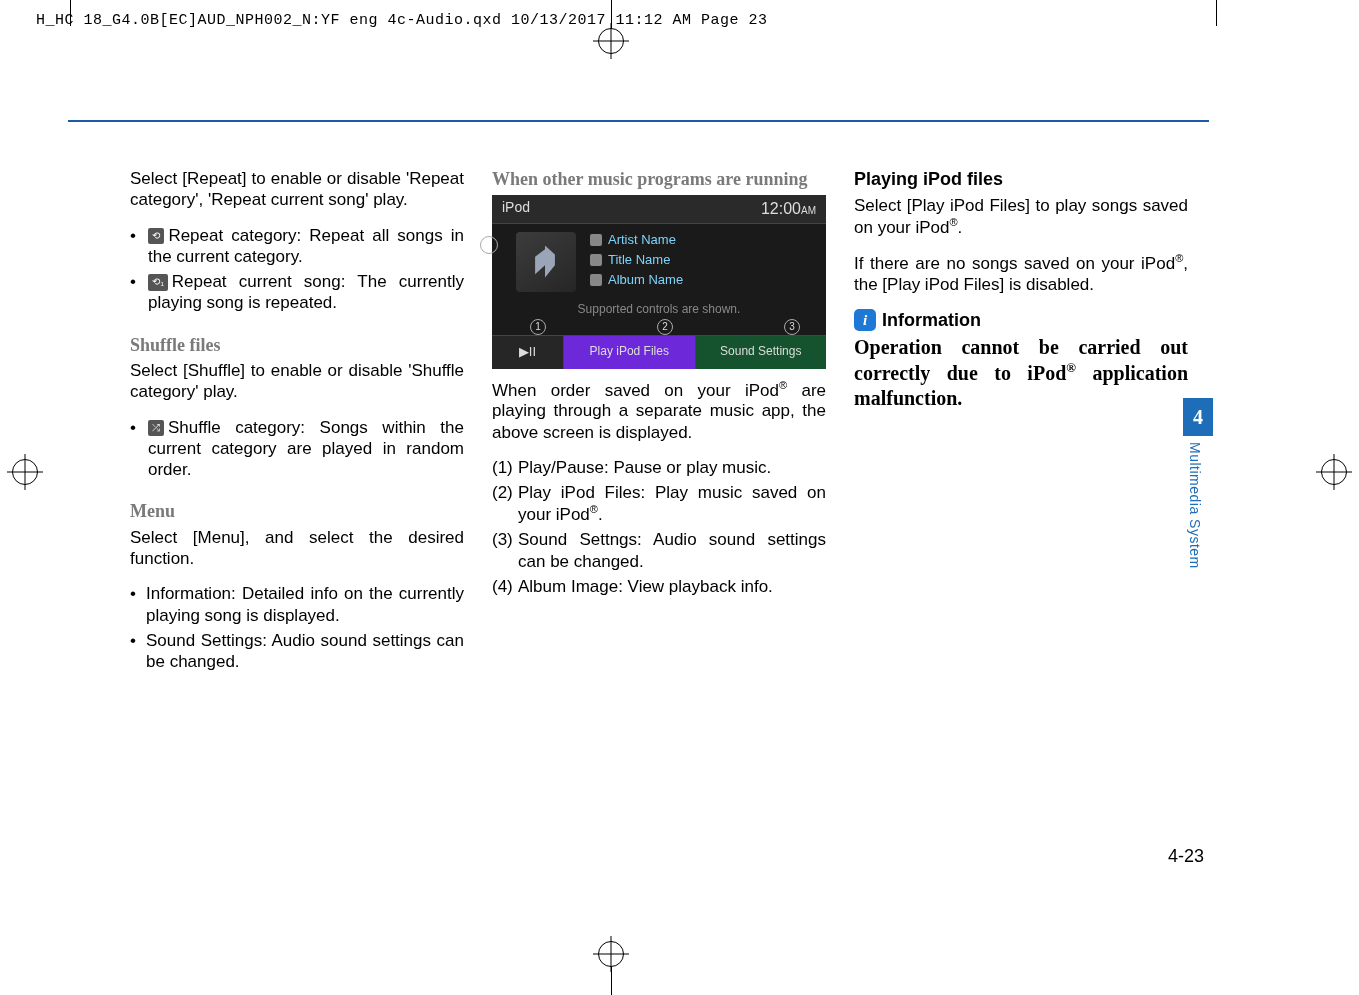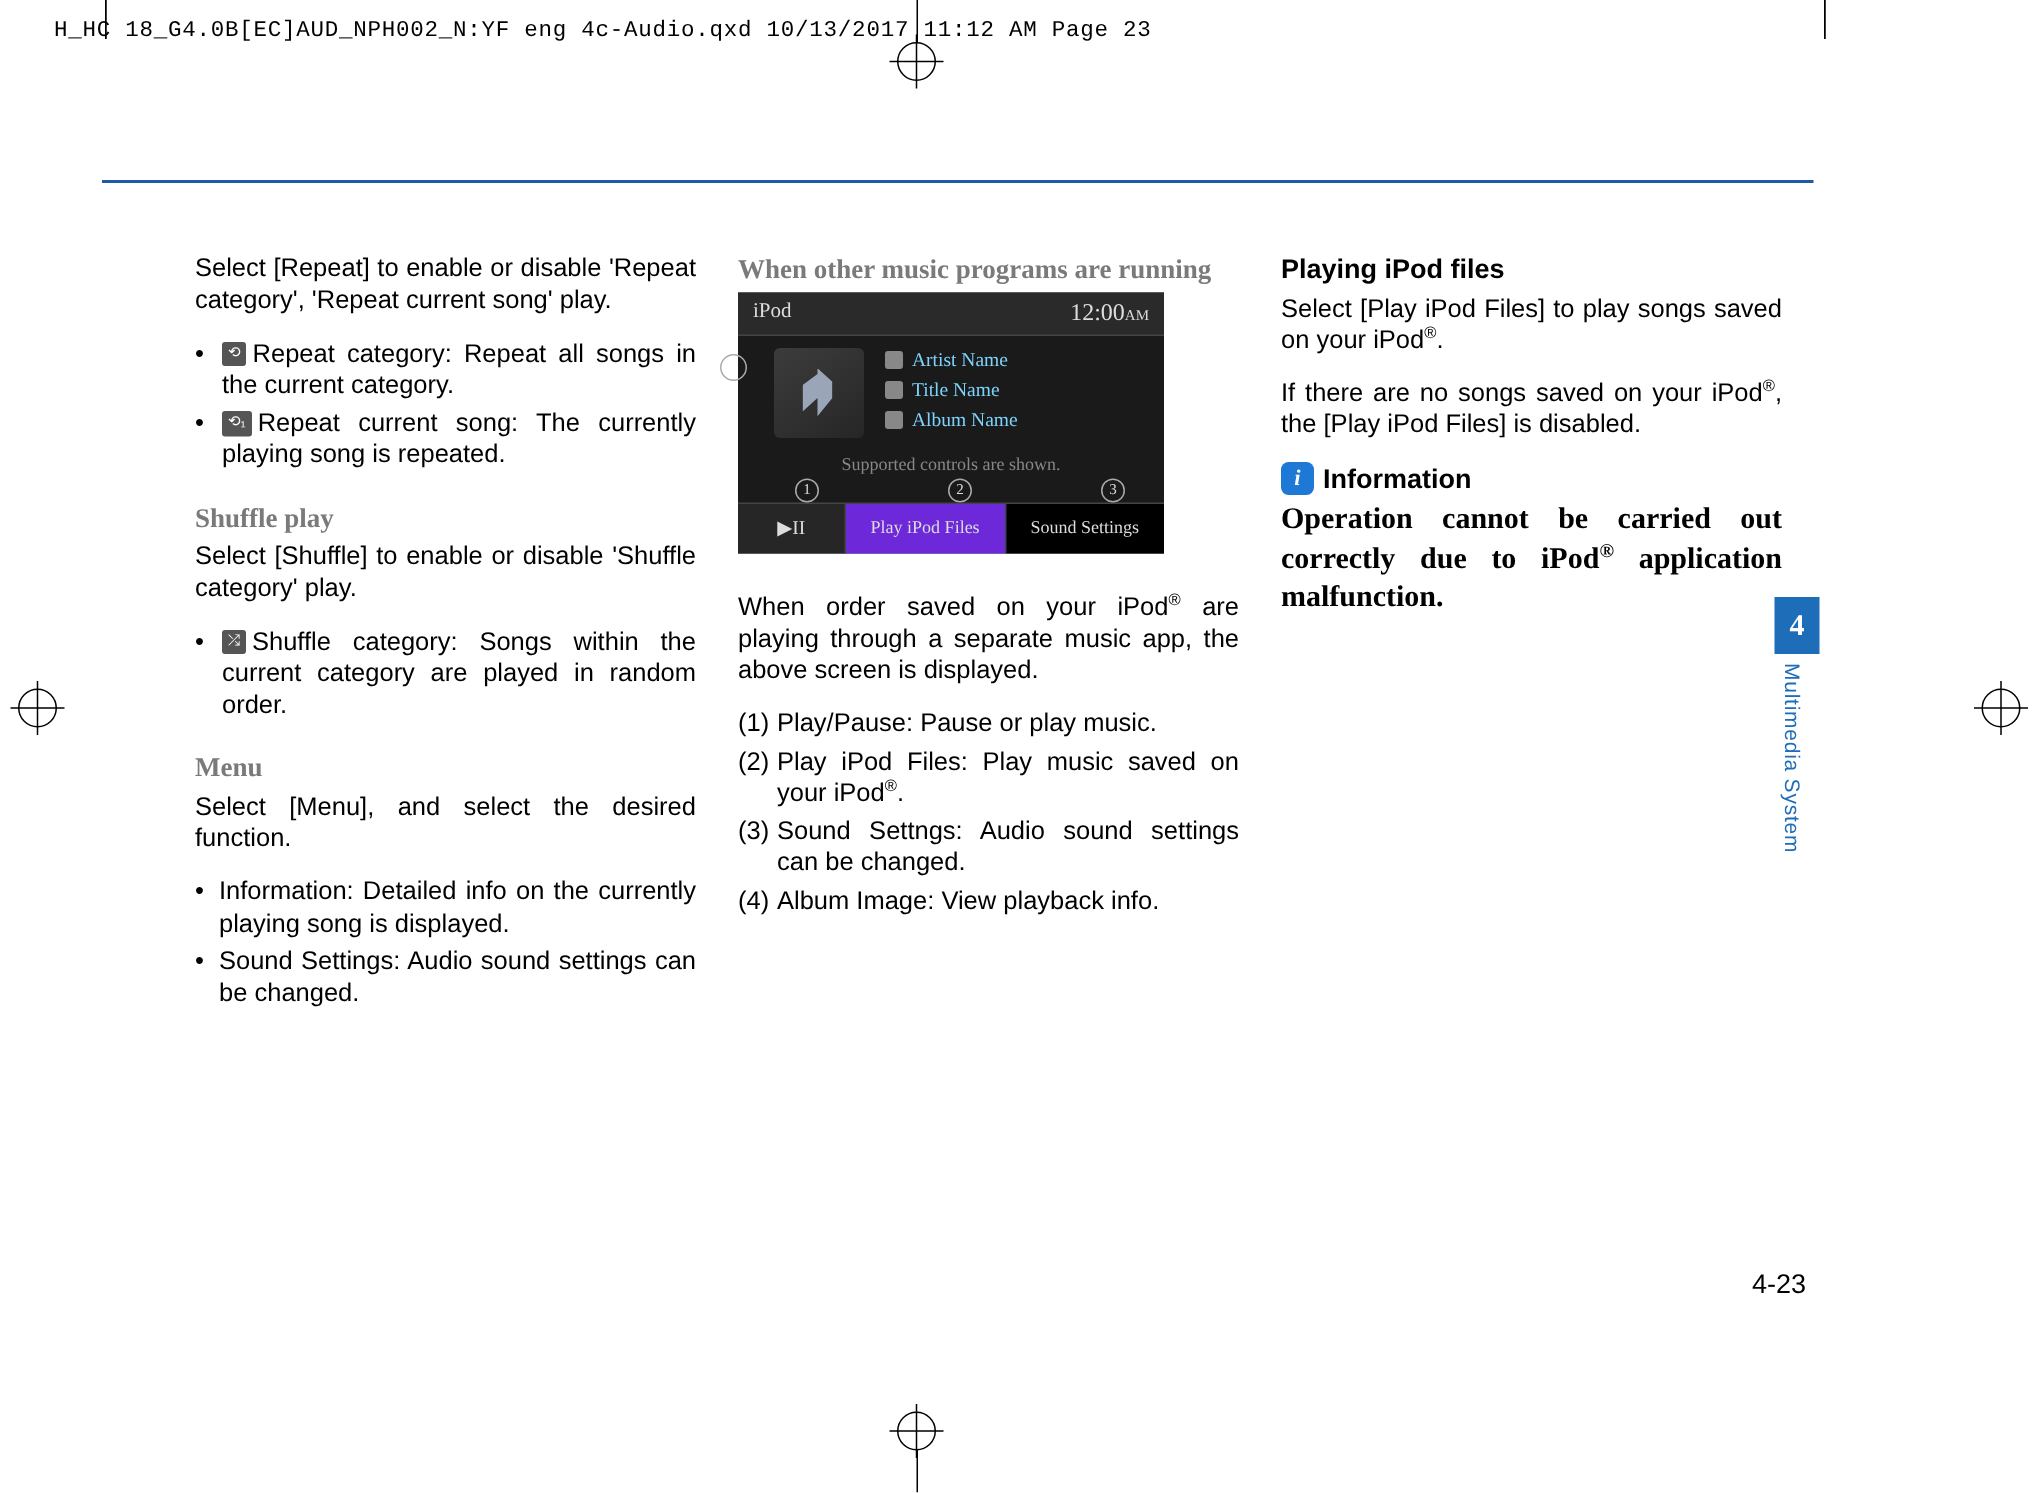--- a/index.html
+++ b/index.html
@@ -83,26 +83,25 @@
       background: #555;
       color: #fff;
       font-size: 10px;
       padding: 2px 4px;
       border-radius: 2px;
       vertical-align: middle;
       margin-right: 4px;
     }
     .mt { margin-top: 20px; }
     .screenshot {
-      width: 284px;
+      width: 334px;
       background: #1a1a1a;
       color: #ddd;
       font-size: 14px;
-      margin-bottom: 25px;
-      font-family: Liberation Serif, serif;
+      margin-bottom: 10px;
     }
     .ss-header {
       display: flex;
       justify-content: space-between;
       padding: 4px 10px;
       background: #2a2a2a;
       border-bottom: 1px solid #444;
       font-size: 14px;
     }
     .ss-time { font-size: 16px; }
@@ -142,21 +141,21 @@
       font-size:11px; color:#ddd;
     }
     .circ { width:16px; height:16px; border:1px solid #aaa; border-radius:50%; text-align:center; line-height:14px; font-size:10px;}
     .ss-buttons {
       display:flex; border-top:1px solid #444;
     }
     .ss-btn {
       flex:1; text-align:center; padding:8px 4px; font-size:12px;
       border-right:1px solid #444; color:#ddd; background:#6d28d9;
     }
-    .ss-btn:last-child{ border-right:none; background:#000000;}
+    .ss-btn:last-child{ border-right:none; background:#14532d;}
     .ss-btn.playpause { flex: 0 0 72px; background:#262626; font-size:13px;}
     .numlist { margin-bottom:4px; display:flex;}
     .numlist .n { width: 26px; flex:none;}
     .numlist .t { flex:1; text-align:justify;}
     .info-row { display:flex; align-items:center; gap:6px; margin: 14px 0 4px 0;}
     .info-badge {
       width:22px; height:22px; background:#1e78d6; color:#fff;
       border-radius:5px; text-align:center; line-height:22px;
       font-style:italic; font-weight:bold; font-family:Georgia,serif;
       font-size:15px;
@@ -235,21 +234,21 @@
         <span class="icon-box">⟲</span><span>Repeat category: Repeat all songs in the current category.</span>
       </div>
     </div>
     <div class="bullet-row tight-indent">
       <div class="bullet-dot">•</div>
       <div class="bullet-text">
         <span class="icon-box">⟲₁</span><span>Repeat current song: The currently playing song is repeated.</span>
       </div>
     </div>
 
-    <div class="subhead mt">Shuffle play</div>
+    <div class="subhead mt">Shuffle files</div>
     <div class="para">Select [Shuffle] to enable or disable 'Shuffle category' play.</div>
     <div class="bullet-row tight-indent">
       <div class="bullet-dot">•</div>
       <div class="bullet-text">
         <span class="icon-box">⤮</span><span>Shuffle category: Songs within the current category are played in random order.</span>
       </div>
     </div>
 
     <div class="subhead mt">Menu</div>
     <div class="para">Select [Menu], and select the desired function.</div>

